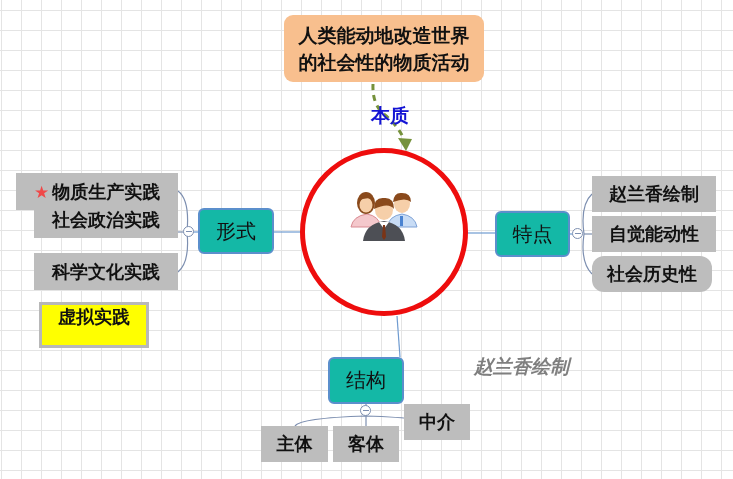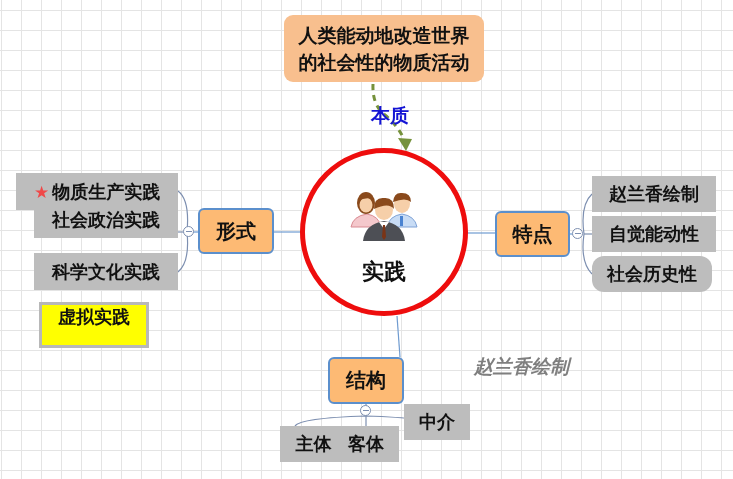--- a/index.html
+++ b/index.html
@@ -28,23 +28,23 @@
   .center {
     left: 300px; top: 148px; width: 168px; height: 168px;
     border: 5px solid #ee0d0d; border-radius: 50%; background: #ffffff;
   }
   .center-icon { position: absolute; left: 44px; top: 30px; width: 70px; height: 60px; }
   .center-label {
     position: absolute; left: 0; top: 104px; width: 100%; text-align: center;
     font-weight: bold; font-size: 22px; color: #111;
   }
   .topic {
-    background: #fdba74; border: 2px solid #5b8fcc; border-radius: 6px;
+    background: #14b8a6; border: 2px solid #5b8fcc; border-radius: 6px;
     display: flex; align-items: center; justify-content: center;
-    font-weight: bold; font-size: 20px; color: #111;
+    font-weight: normal; font-size: 20px; color: #111;
   }
   .leaf {
     background: #bdbdbd;
     display: flex; align-items: center; justify-content: center;
     font-weight: bold; font-size: 18px; color: #111;
   }
   .leaf .star { color: #f04848; font-size: 17px; margin-right: 3px; }
   .floating {
     left: 39px; top: 302px; width: 110px; height: 46px;
     background: #ffff00; border: 3px solid #b8b8b8;
@@ -109,21 +109,20 @@
     <rect x="51" y="33" width="3" height="10" fill="#4a83d1"></rect>
     <ellipse cx="53" cy="21" rx="8" ry="9" fill="#f6cfa9"></ellipse>
     <path d="M44 19 Q45 9 53 10 Q62 10 62 19 Q57 14 44 19 Z" fill="#8a4a1c"></path>
 
     <path d="M14 58 Q16 41 35 38 Q54 41 56 58 Z" fill="#4d4f55"></path>
     <polygon points="30,39 35,46 40,39" fill="#ffffff"></polygon>
     <polygon points="34,42 36,42 37,54 35,57 33,54" fill="#7a3416"></polygon>
     <ellipse cx="35" cy="27" rx="9" ry="10" fill="#f6cfa9"></ellipse>
     <path d="M25 26 Q25 14 35 15 Q45 14 45 26 Q40 19 25 26 Z" fill="#8a4a1c"></path>
   </svg>
-  <div class="center-label">实践</div>
 </div>
 
 <div class="abs topic" style="left:198px;top:208px;width:76px;height:46px;">
   <span>形式</span>
 </div>
 <div class="abs collapse" style="left:183px;top:226px;"></div>
 <div class="abs leaf" style="left:16px;top:173px;width:162px;height:37px;">
   <span class="star">★</span>
   <span>物质生产实践</span>
 </div>
@@ -149,21 +148,21 @@
   <span>自觉能动性</span>
 </div>
 <div class="abs leaf" style="left:592px;top:256px;width:120px;height:36px;border-radius:12px;">
   <span>社会历史性</span>
 </div>
 
 <div class="abs topic" style="left:328px;top:357px;width:76px;height:47px;">
   <span>结构</span>
 </div>
 <div class="abs collapse" style="left:360px;top:405px;"></div>
-<div class="abs leaf" style="left:261px;top:426px;width:67px;height:36px;margin-left:19px;">
+<div class="abs leaf" style="left:261px;top:426px;width:67px;height:36px;">
   <span>主体</span>
 </div>
 <div class="abs leaf" style="left:333px;top:426px;width:66px;height:36px;">
   <span>客体</span>
 </div>
 <div class="abs leaf" style="left:404px;top:404px;width:66px;height:36px;">
   <span>中介</span>
 </div>
 
 <div class="abs watermark">赵兰香绘制</div>

